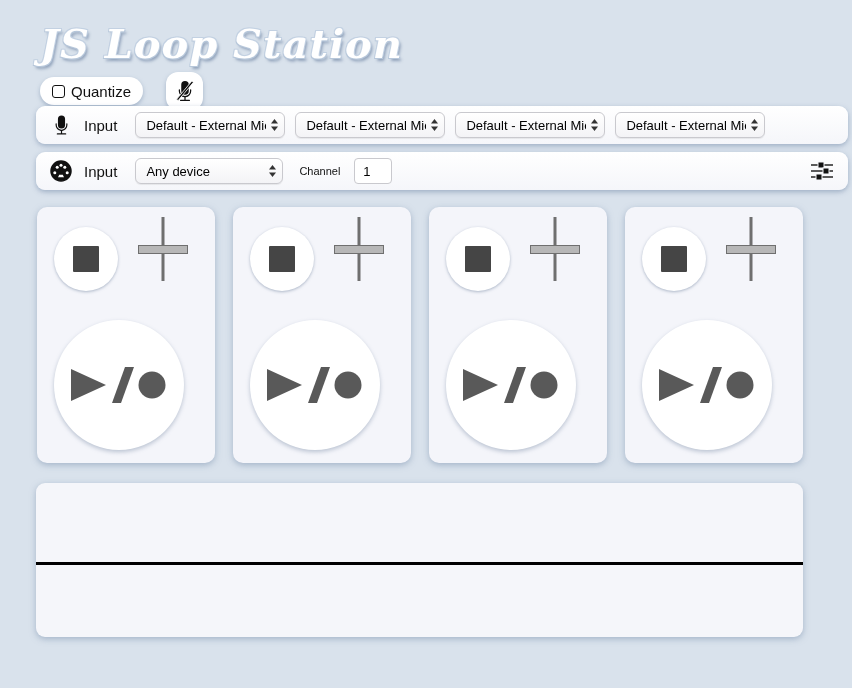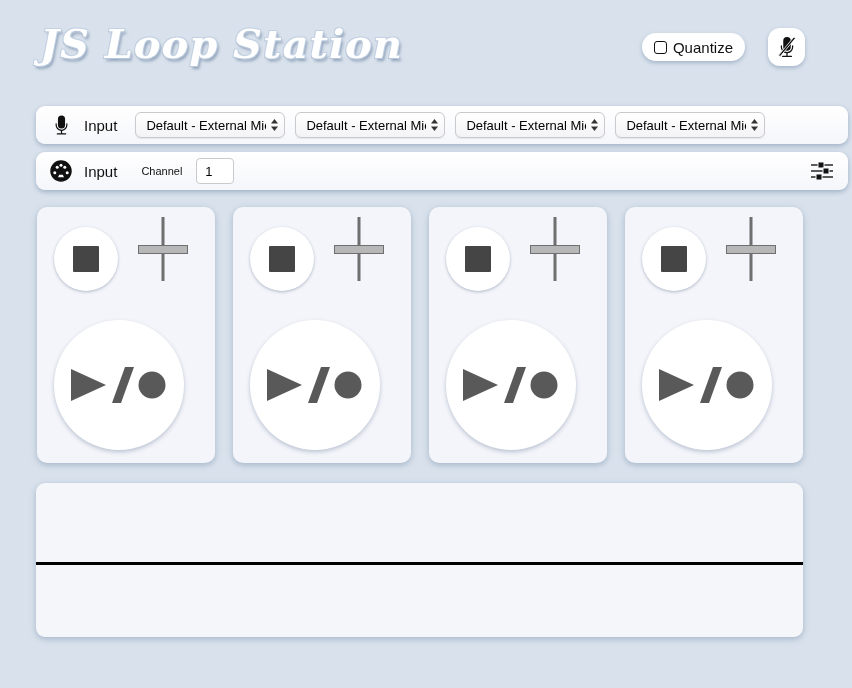--- a/index.html
+++ b/index.html
@@ -9,21 +9,21 @@
     background:#d9e2ec;
     font-family:"Liberation Sans", sans-serif;
     color:#111;
     overflow:hidden;
   }
   .page { position:relative; width:852px; height:688px; }
 
   
   .header {
     position:absolute; left:40px; top:22px; right:47px;
-    display:flex; justify-content:space-between; align-items:flex-start;
+    display:flex; justify-content:space-between; align-items:flex-start;flex-direction:column;
   }
   .app-title {
     margin:0;
     font-family:"DejaVu Serif", serif;
     font-style:italic; font-weight:bold;
     font-size:40px; line-height:1.1;
     color:#ffffff; letter-spacing:1px;
     text-shadow:
       -1px -1px 0 #c3d1e2, 1px -1px 0 #c3d1e2,
       -1px 1px 0 #b7c7da, 1px 1px 0 #b7c7da,
@@ -212,20 +212,29 @@
         <circle cx="4.8" cy="12.8" r="1.5" fill="#fff"></circle>
         <circle cx="7.2" cy="7.2" r="1.5" fill="#fff"></circle>
         <circle cx="11" cy="5.2" r="1.5" fill="#fff"></circle>
         <circle cx="14.8" cy="7.2" r="1.5" fill="#fff"></circle>
         <circle cx="17.2" cy="12.8" r="1.5" fill="#fff"></circle>
         <path d="M8 17.2 L14 17.2 L12.8 14.8 L9.2 14.8 Z" fill="#fff"></path>
       </svg>
     </span>
     <span class="bar-label">Input</span>
 
+    <div class="select select-wide">
+      <span class="select-text">Any device</span>
+      <span class="spinner">
+        <svg width="9" height="14" viewBox="0 0 9 14" fill="#333">
+          <polygon points="4.5,1 1,5.4 8,5.4"></polygon>
+            <polygon points="1,8.6 8,8.6 4.5,13"></polygon>
+        </svg>
+      </span>
+    </div>
 
     <span class="channel-label">Channel</span>
     <input class="channel-input" type="text" value="1" style="">
 
     <span class="bar-right">
       <svg width="24" height="20" viewBox="0 0 24 20">
         <line x1="1" y1="4" x2="23" y2="4" stroke="#333" stroke-width="1.6"></line>
         <line x1="1" y1="10" x2="23" y2="10" stroke="#333" stroke-width="1.6"></line>
         <line x1="1" y1="16" x2="23" y2="16" stroke="#333" stroke-width="1.6"></line>
         <rect x="8" y="1" width="6" height="6" fill="#111" stroke="#f5f6fa" stroke-width="1"></rect>

